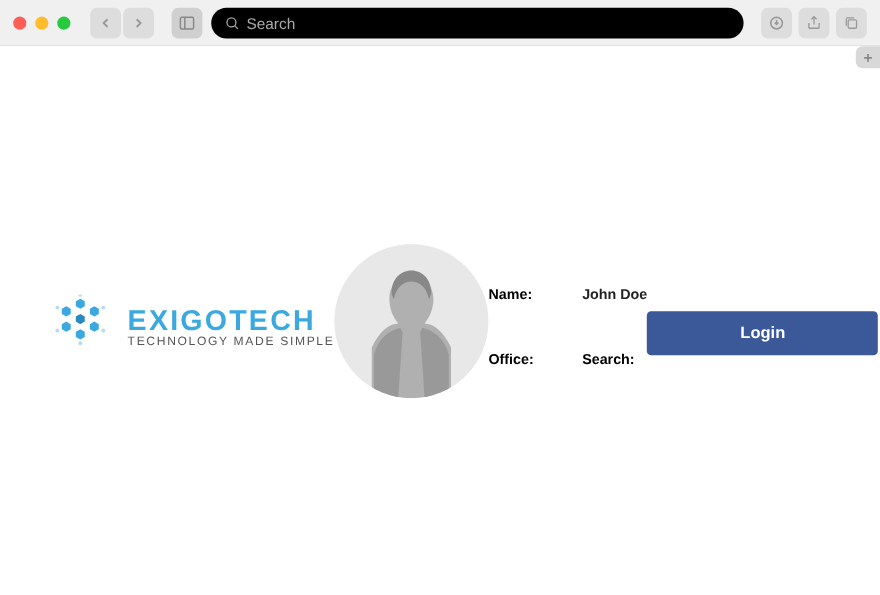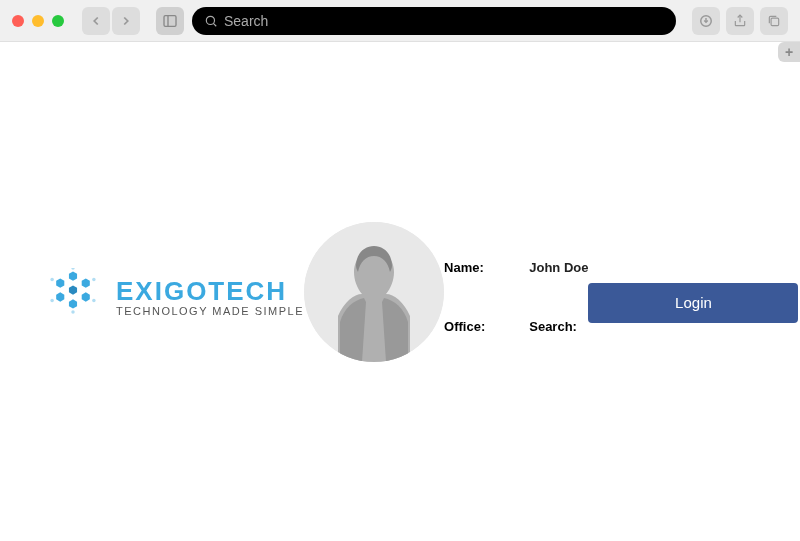--- a/index.html
+++ b/index.html
@@ -81,21 +81,21 @@
       display: grid; grid-template-columns: auto auto;
       column-gap: 14px; row-gap: 12px;
       font-size: 13px; margin-bottom: 12px; gap: 44px;
     }
     .info-label { font-weight: 700; text-align: left; color: #000; }
     .info-value { font-weight: 600; color: #222; text-align: center; }
     .login-btn {
       width: 210px; height: 40px;
       background: #3b5998; color: #fff;
       border: none; border-radius: 4px;
-      font-size: 15px; font-weight: 400;
+      font-size: 15px; font-weight: 700;
       cursor: pointer;
     }
   </style>
 </head>
 <body>
 
 <div class="browser-chrome">
   <div class="traffic-lights">
     <div class="traffic-light red"></div>
     <div class="traffic-light yellow"></div>

